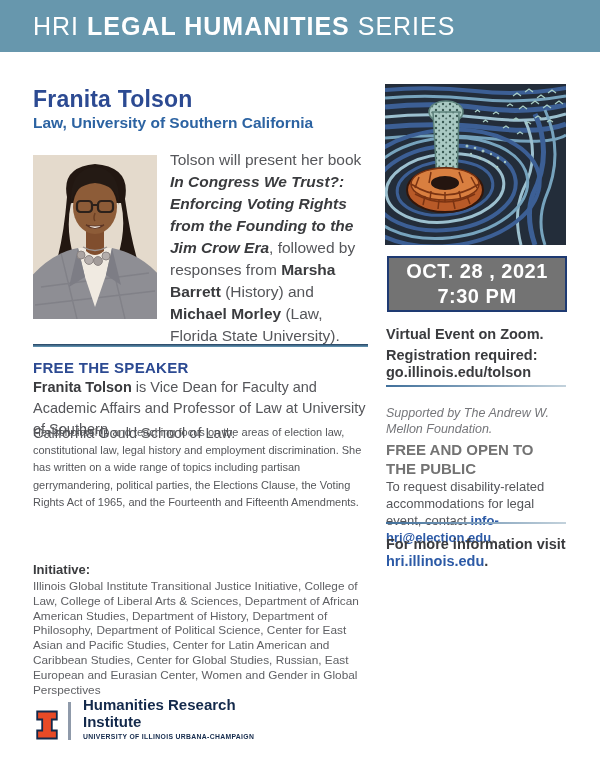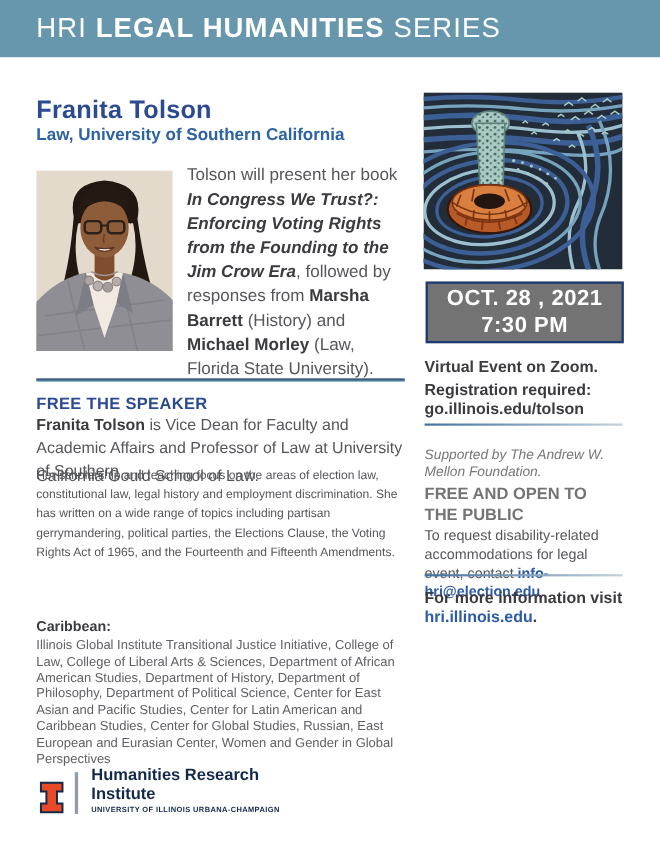--- a/index.html
+++ b/index.html
@@ -111,21 +111,21 @@
 
   <div class="intro"><span class="seg-r">Tolson will present her book </span><span class="seg-bi">In Congress We Trust?: Enforcing Voting Rights from the Founding to the Jim Crow Era</span><span class="seg-r">, followed by responses from </span><span class="seg-bd">Marsha Barrett</span><span class="seg-r"> (History) and </span><span class="seg-bd">Michael Morley</span><span class="seg-r"> (Law, Florida State University).</span></div>
 
   <div class="divider-left"></div>
 
   <div class="about-heading">FREE THE SPEAKER</div>
   <div class="about-p1"><span class="seg-bd">Franita Tolson</span><span class="seg-r"> is Vice Dean for Faculty and Academic Affairs and Professor of Law at University of Southern</span></div>
   <div class="about-p1b">California Gould School of Law.</div>
   <div class="about-p2">Her scholarship and teaching focus on the areas of election law, constitutional law, legal history and employment discrimination. She has written on a wide range of topics including partisan gerrymandering, political parties, the Elections Clause, the Voting Rights Act of 1965, and the Fourteenth and Fifteenth Amendments.</div>
 
-  <div class="cosponsors-heading">Caribbean:</div>
+  <div class="cosponsors-heading">Initiative:</div>
   <div class="cosponsors-list">Illinois Global Institute Transitional Justice Initiative, College of Law, College of Liberal Arts &amp; Sciences, Department of African American Studies,  Department of History, Department of Philosophy, Department of Political Science, Center for East Asian and Pacific Studies, Center for Latin American and Caribbean Studies, Center for Global Studies, Russian, East European and Eurasian Center, Women and Gender in Global Perspectives</div>
 
   <div class="footer">
     <svg class="blocki" viewBox="0 0 24 30">
       <path d="M2.2,1.5 h19.6 v8 h-5 v11 h5 v8 h-19.6 v-8 h5 v-11 h-5 Z" fill="#e84a27" stroke="#13294b" stroke-width="1.8"></path>
     </svg>
     <div class="footer-bar"></div>
     <div>
       <div class="footer-org">Humanities Research</div>
       <div class="footer-org">Institute</div>

